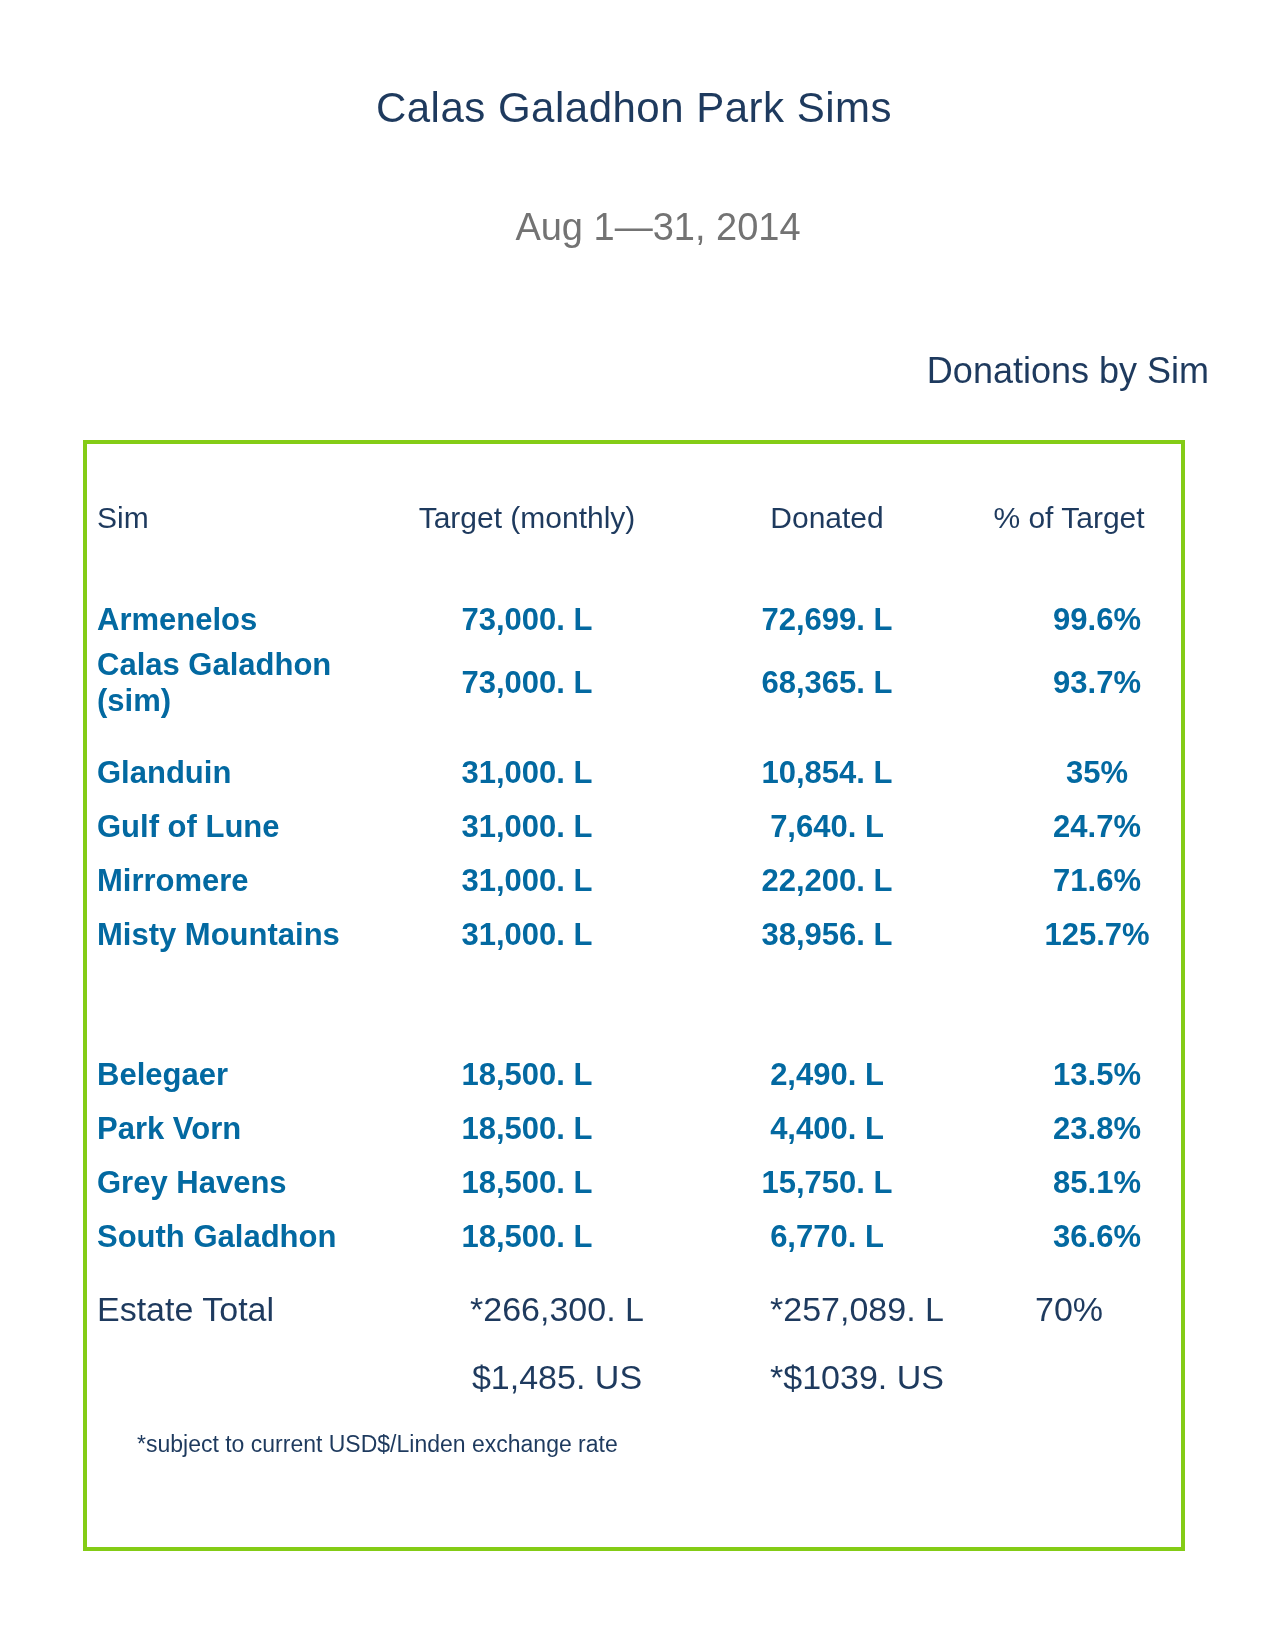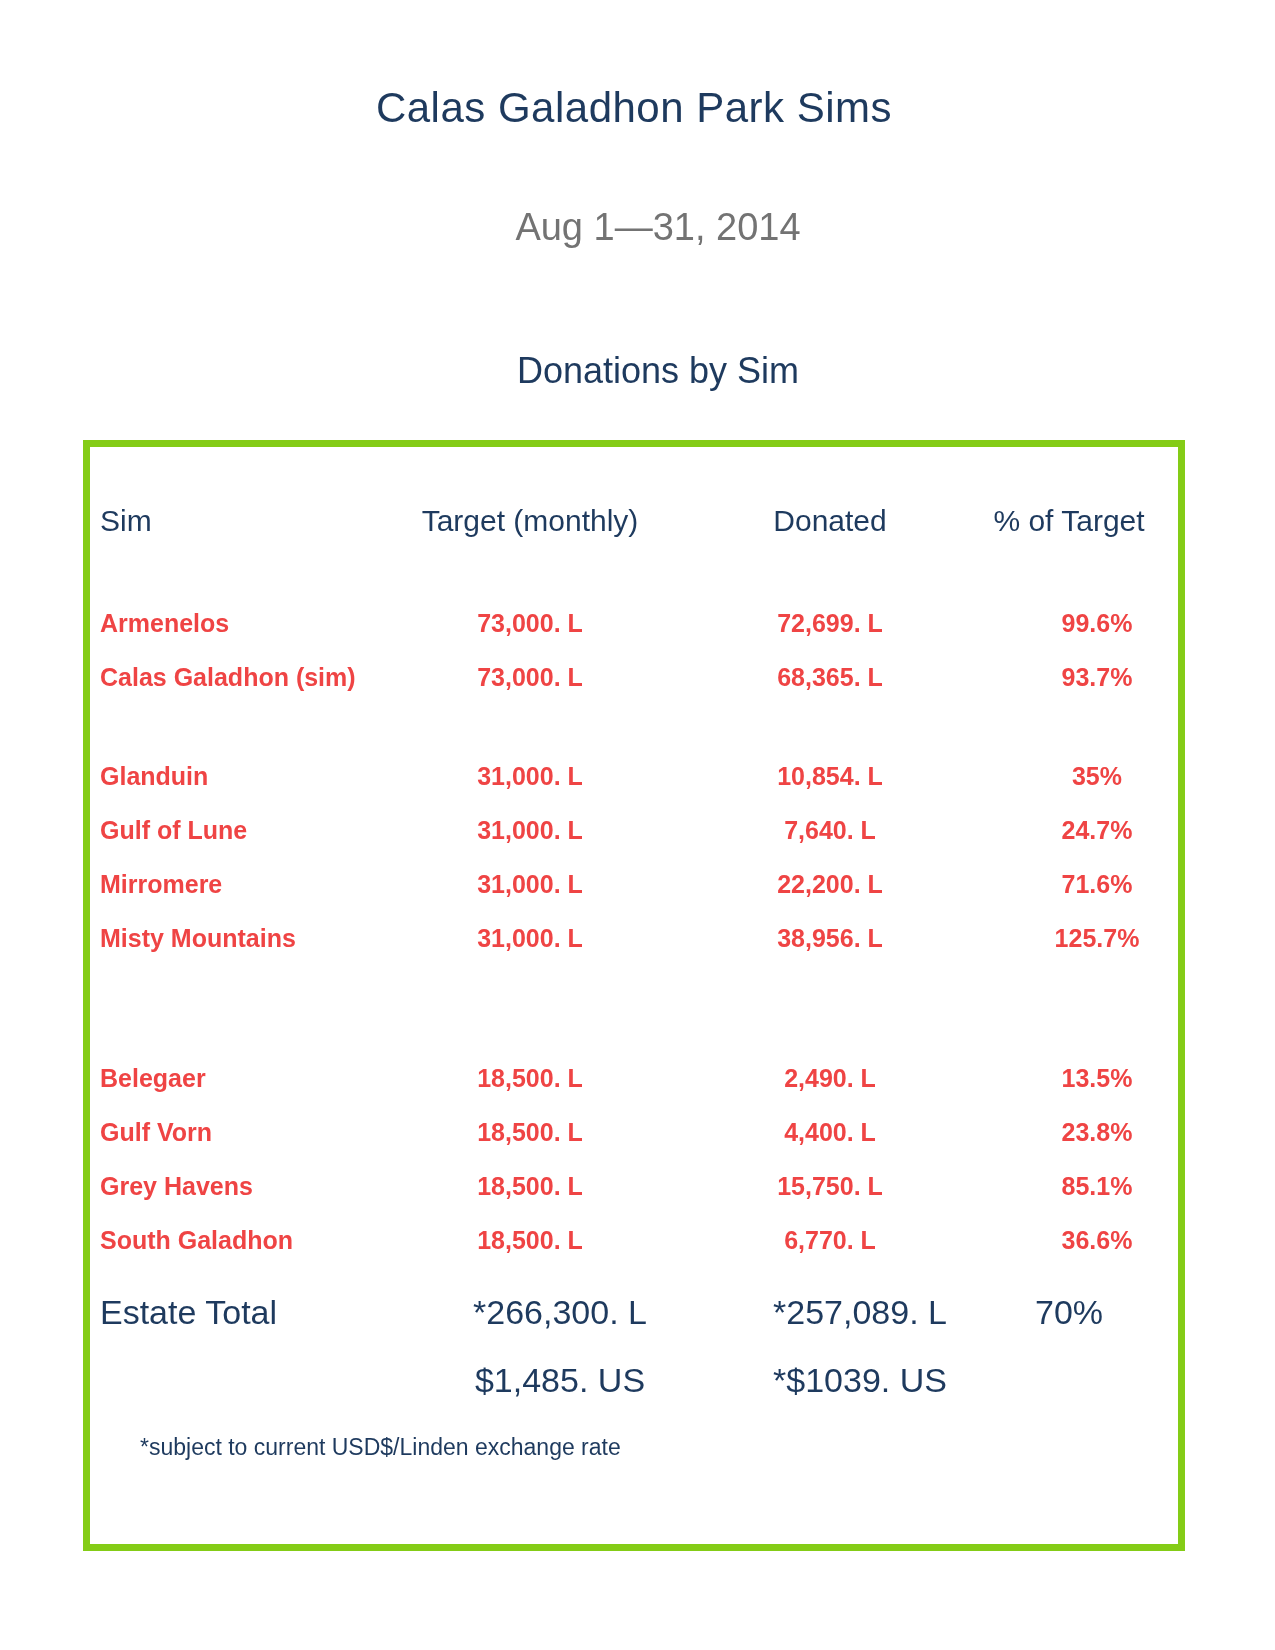--- a/index.html
+++ b/index.html
@@ -18,50 +18,50 @@
     color:#1e3a5e;
   }
   .date-range {
     position:absolute; top:206px; left:0; width:100%;
     text-align:center; font-size:38px;
     color:#737373;
     transform:translateX(24px);
   }
   .section-title {
     position:absolute; top:350px; left:0; width:100%;
-    text-align:center; font-size:36px;
+    text-align:right; font-size:36px;
     color:#1e3a5e;
     transform:translateX(24px);
   }
 
   .table-box {
     position:absolute; top:440px; left:0;
     width:1102px; height:1111px;
-    border:7px solid #84cc16;
+    border:4px solid #84cc16;
     box-sizing:border-box;
     background:#ffffff;
   }
 
   .grid-row {
     display:grid;
     grid-template-columns:270px 340px 260px 1fr;
     align-items:center;
   }
   .c1 { padding-left:10px; text-align:left; }
   .c2, .c3, .c4 { text-align:center; }
 
   .t-header {
     margin-top:54px; height:40px;
     font-size:30px; color:#1e3a5e;
   }
 
   .row {
     height:54px;
-    font-size:25px; font-weight:bold;
-    color:#ef4444;
+    font-size:31px; font-weight:bold;
+    color:#0369a1;
   }
   .row .c4 { padding-left:56px; }
 
   .group-1 { margin-top:55px; }
   .group-2 { margin-top:45px; }
   .group-3 { margin-top:86px; }
 
   sup.note-mark { font-size:60%; vertical-align:super; }
 
   .totals-main {
@@ -144,21 +144,21 @@
     </div>
 
     <div class="group group-3">
       <div class="grid-row row">
         <div class="c1">Belegaer</div>
         <div class="c2">18,500. L</div>
         <div class="c3">2,490. L</div>
         <div class="c4">13.5%</div>
       </div>
       <div class="grid-row row">
-        <div class="c1">Gulf Vorn</div>
+        <div class="c1">Park Vorn</div>
         <div class="c2">18,500. L</div>
         <div class="c3">4,400. L</div>
         <div class="c4">23.8%</div>
       </div>
       <div class="grid-row row">
         <div class="c1">Grey Havens</div>
         <div class="c2">18,500. L</div>
         <div class="c3">15,750. L</div>
         <div class="c4">85.1%</div>
       </div>

